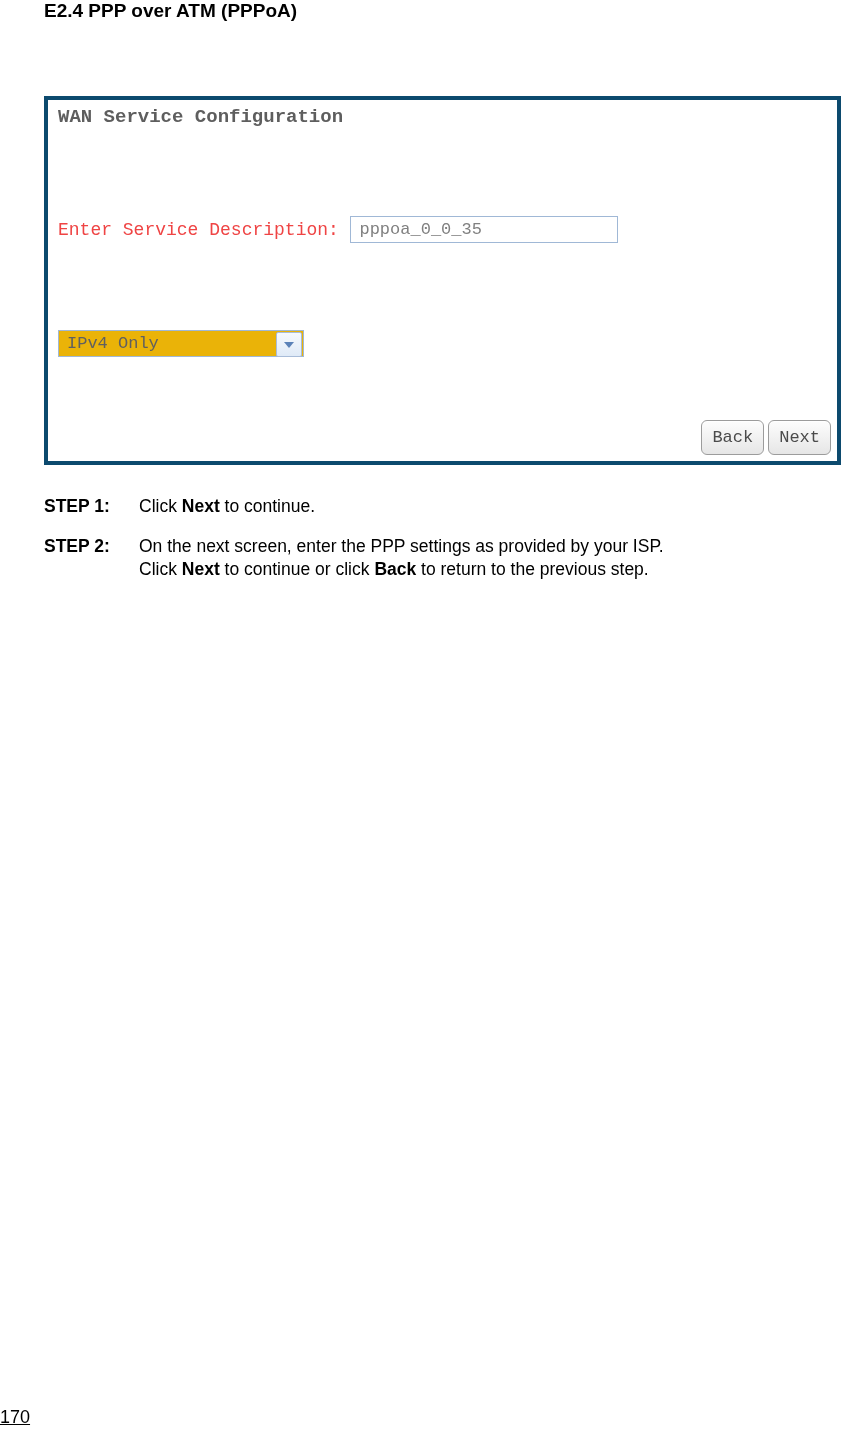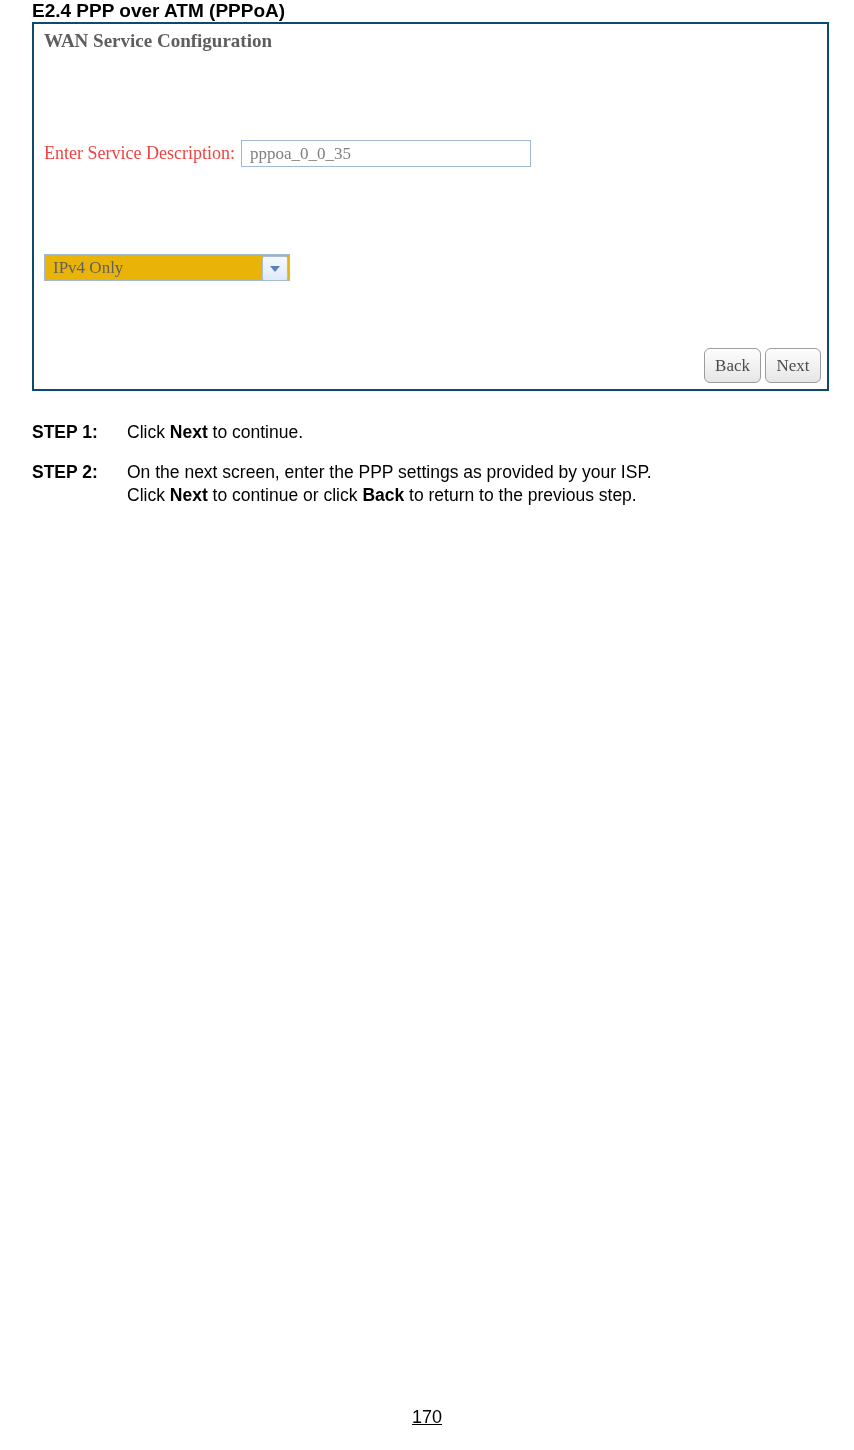--- a/index.html
+++ b/index.html
@@ -9,56 +9,57 @@
     font-family: Verdana, Geneva, sans-serif;
     color: #000;
   }
   body {
     width: 854px;
     min-height: 1450px;
     box-sizing: border-box;
     position: relative;
   }
   .page {
-    padding: 0 28px 0 32px;
+    padding: 0 28px 0 44px;
   }
   .section-title {
     font-weight: bold;
     font-size: 19px;
     margin: 0;
     padding-top: 0;
   }
   .panel {
-    border: 2px solid #0c4a6e;
+    border: 4px solid #0c4a6e;
+    margin-top: 74px;
     width: 797px;
     height: 369px;
     box-sizing: border-box;
     position: relative;
-    font-family: Liberation Serif, serif;
+    font-family: Liberation Mono, monospace;
   }
   .panel-title {
     font-weight: bold;
     font-size: 19px;
     color: #5e5e5e;
     margin: 6px 0 0 10px;
   }
   .row-service {
     position: absolute;
     top: 116px;
     left: 10px;
   }
   .label-text {
     font-size: 18px;
     color: #ef4444;
     display: inline-block;
     vertical-align: middle;
   }
   .text-input {
     display: inline-block;
-    width: 290px;
+    width: 268px;
     height: 27px;
     border: 1px solid #a0b8d6;
     box-sizing: border-box;
     vertical-align: middle;
     padding: 2px 8px;
     font-size: 17px;
     color: #808080;
     font-family: inherit;
     margin-left: 2px;
   }
@@ -143,21 +144,20 @@
     flex: 1;
   }
   .step-body b {
     font-weight: bold;
   }
   .page-number {
     position: absolute;
     bottom: 22px;
     left: 0;
     right: 0;
-    text-align: center;
     font-size: 18px;
     text-decoration: underline;
   }
 </style>
 </head>
 <body>
 
 <div class="page">
   <h1 class="section-title">E2.4 PPP over ATM (PPPoA)</h1>
 

